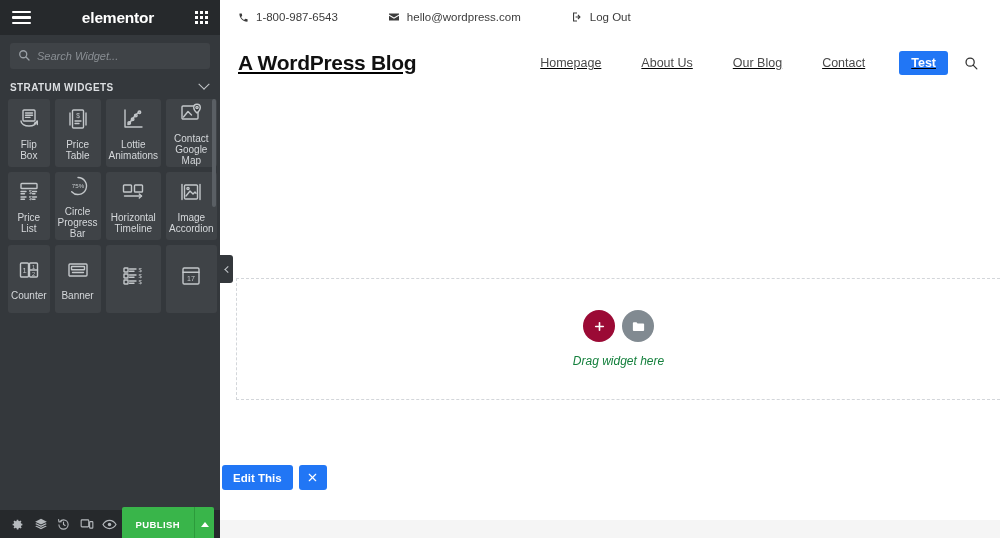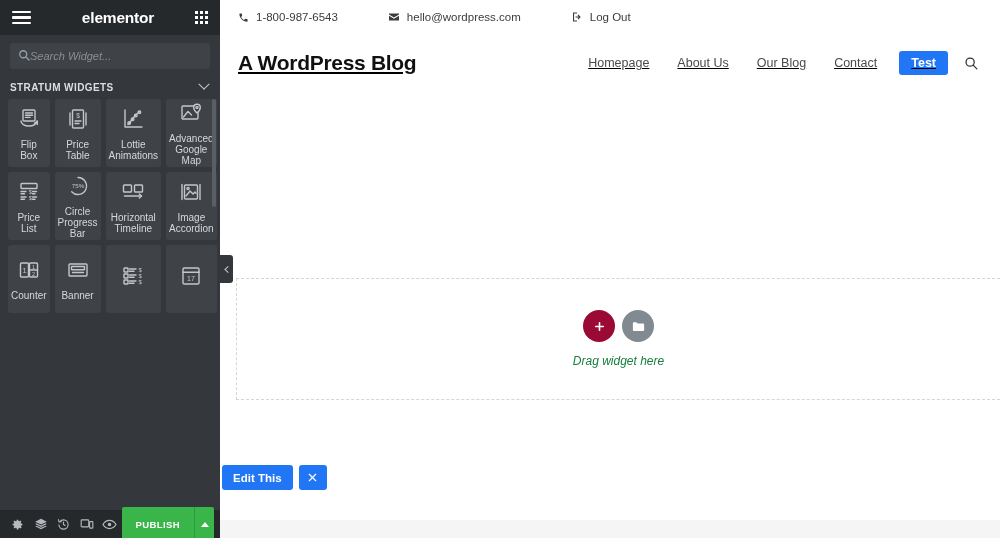--- a/index.html
+++ b/index.html
@@ -36,21 +36,21 @@
     margin-left: auto; display: grid;
     grid-template-columns: repeat(3, 3px);
     grid-template-rows: repeat(3, 3px);
     gap: 2px; cursor: pointer; z-index: 2;
   }
   #apps-grid-btn i { background: #fff; display: block; width: 3px; height: 3px; }
 
   #panel-search-wrap { padding: 8px 10px 6px 10px; background: #34383c; }
   #panel-search {
     height: 26px; background: #3f4347; border-radius: 3px;
-    display: flex; align-items: center; padding: 0 8px; 
+    display: flex; align-items: center; padding: 0 8px; gap: 7px;
   }
   #panel-search input {
     background: transparent; border: 0; outline: 0;
     color: #b4b8bb; font-size: 11px; font-style: italic;
     font-family: "Liberation Sans", sans-serif; width: 100%;
   }
   #panel-search input::placeholder { color: #8a8f94; font-style: italic; }
 
   #panel-category {
     height: 24px; display: flex; align-items: center; justify-content: space-between;
@@ -154,21 +154,21 @@
   .topbar-item .tb-ico { color: #3c3c3c; display: flex; align-items: center; }
   .topbar-item .tb-txt { white-space: nowrap; }
 
   #sitehead {
     height: 58px;
     display: flex; align-items: center;
     padding: 0 18px 0 18px;
     text-decoration: underline;
   }
   #site-title { font-size: 21px; font-weight: bold; color: #111; letter-spacing: -0.3px; }
-  #nav { margin-left: auto; display: flex; align-items: center; gap: 0; }
+  #nav { margin-left: auto; display: flex; align-items: center; gap: 12px; }
   #nav .nav-link {
     font-size: 12.5px; color: #4a4a4a; padding: 0 14px; cursor: pointer; white-space: nowrap;
   }
   #nav .nav-link.active {
     background: #2176f5; color: #fff; font-weight: bold;
     border-radius: 3px; padding: 5px 12px; margin: 0 8px;
   }
   #nav-search { padding: 0 4px 0 8px; cursor: pointer; display: flex; align-items: center; }
 
   #canvas { position: relative; }
@@ -294,21 +294,21 @@
         </div>
         <div class="widget-card">
           <div class="wicon">
             <svg width="24" height="24" viewBox="0 0 24 24" fill="none" stroke="#c3c7ca" stroke-width="1.4" stroke-linecap="round" stroke-linejoin="round">
       <rect x="3" y="5" width="16" height="13" rx="1"></rect>
       <polyline points="4.5,16 9,10.5 12.5,14"></polyline>
       <path d="M18 3.2a3.3 3.3 0 013.3 3.3c0 2.5-3.3 5.6-3.3 5.6s-3.3-3.1-3.3-5.6A3.3 3.3 0 0118 3.2z" fill="#34383c"></path>
       <circle cx="18" cy="6.5" r="1.1"></circle>
             </svg>
           </div>
-          <div class="wlabel">Advanced Google Map</div>
+          <div class="wlabel">Contact Google Map</div>
         </div>
         <div class="widget-card">
           <div class="wicon">
             <svg width="24" height="24" viewBox="0 0 24 24" fill="none" stroke="#c3c7ca" stroke-width="1.4" stroke-linecap="round" stroke-linejoin="round">
       <rect x="4" y="3.5" width="16" height="5" rx="0.8"></rect>
       <line x1="4" y1="11.5" x2="9" y2="11.5"></line>
               <line x1="4" y1="13.8" x2="7.5" y2="13.8"></line>
       <line x1="4" y1="17" x2="9" y2="17"></line>
               <line x1="4" y1="19.3" x2="7.5" y2="19.3"></line>
       <text x="11.8" y="14" font-size="5.5" fill="#c3c7ca" stroke="none" font-family="Liberation Sans">$</text>

